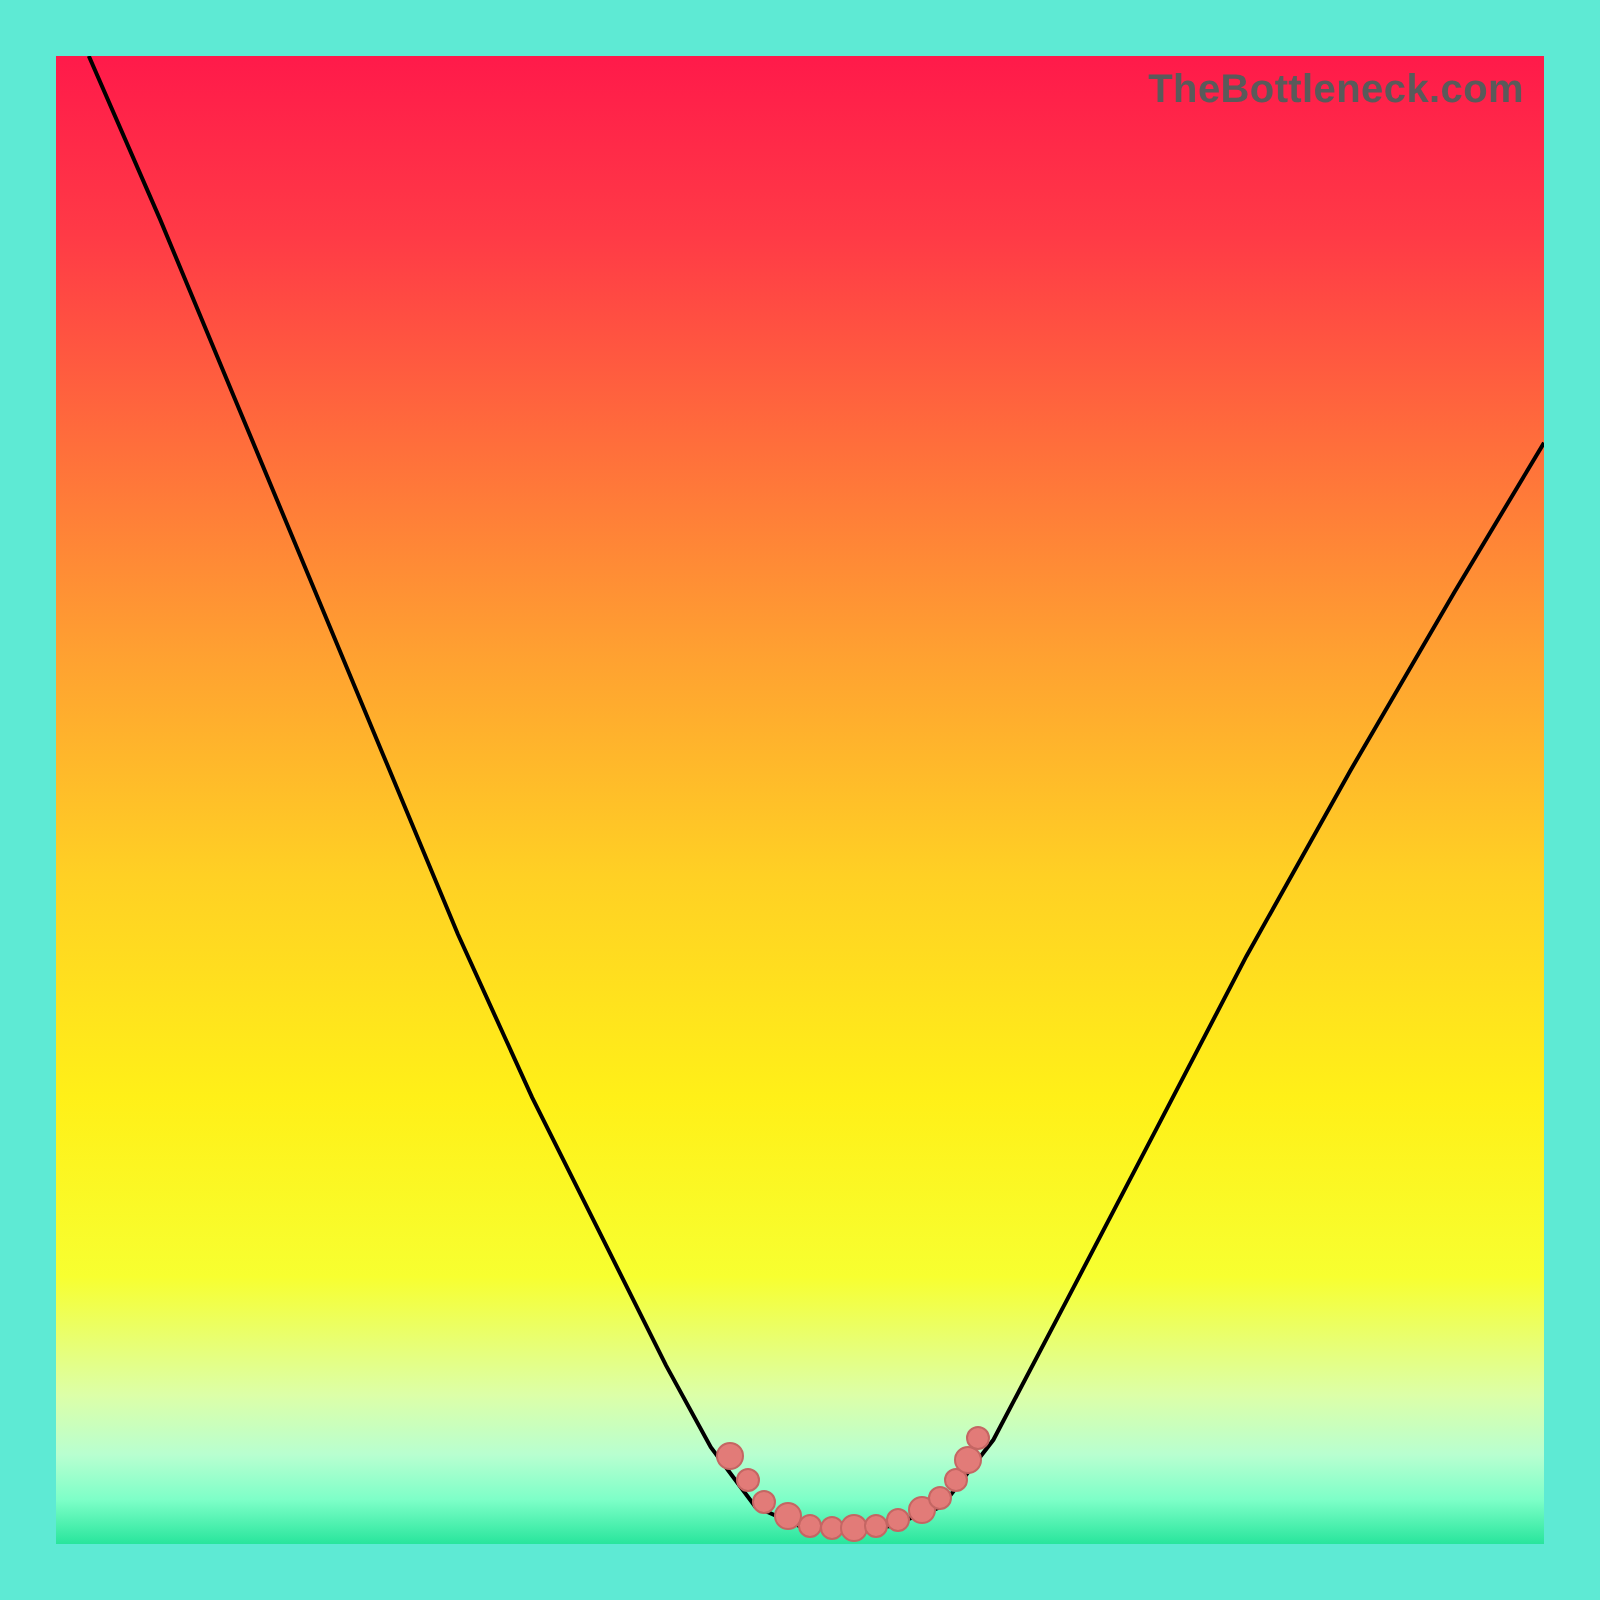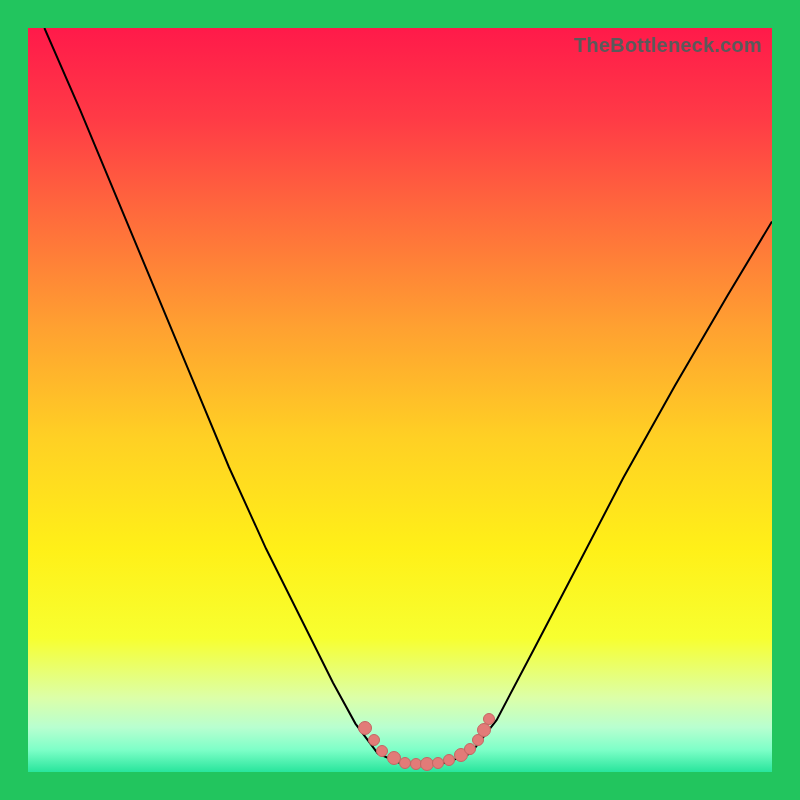--- a/index.html
+++ b/index.html
@@ -7,21 +7,21 @@
   padding: 0;
   width: 800px;
   height: 800px;
   overflow: hidden;
   background: #000;
 }
 .frame {
   position: relative;
   width: 800px;
   height: 800px;
-  background: #22c55e;
+  background: #5eead4;
 }
 .plot-area {
   position: absolute;
   left: 28px;
   top: 28px;
   width: 744px;
   height: 744px;
   overflow: hidden;
 }
 .gradient {

